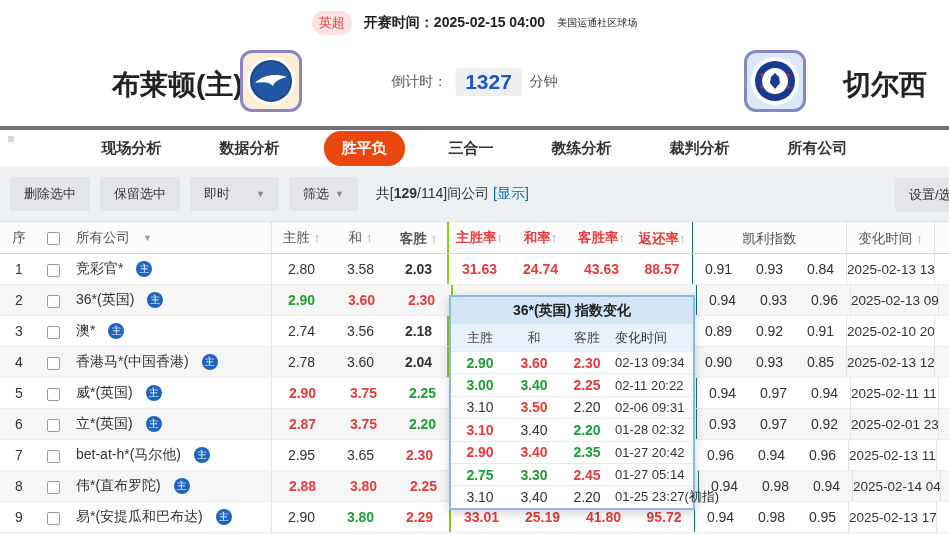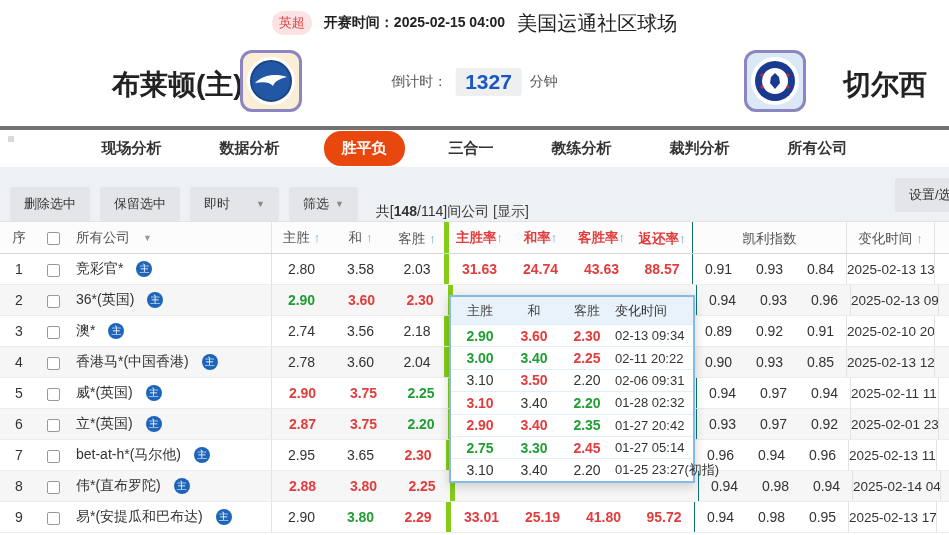--- a/index.html
+++ b/index.html
@@ -3,21 +3,21 @@
 <meta charset="utf-8">
 <style>
   * { margin:0; padding:0; box-sizing:border-box; }
   html,body { width:949px; height:535px; overflow:hidden; background:#fff;
     font-family:"Liberation Sans","DejaVu Sans",sans-serif; color:#333; }
 
   
   .topbar { height:38px; display:flex; align-items:center; justify-content:center; gap:12px; padding-top:8px; }
   .league-badge { background:#fbe3e3; color:#e04343; font-size:13px; padding:3px 7px; border-radius:12px; }
   .kickoff { font-size:14px; font-weight:bold; color:#222; }
-  .venue { font-size:20px; color:#222; }
+  .venue { font-size:10px; color:#222; }
 
   
   .teamsrow { position:relative; height:88px; }
   .team-name { position:absolute; top:28px; font-size:28px; font-weight:bold; color:#222; }
   .home-name { left:112px; }
   .away-name { left:843px; }
   .logo { position:absolute; top:12px; width:62px; height:62px; border-radius:12px; border:3px solid #8b85c1; display:flex; align-items:center; justify-content:center; }
   .home-logo { left:240px; background:#fbeed7; }
   .away-logo { left:744px; background:#dbe9f6; }
   .logo .inner { width:48px; height:48px; background:#fff; border-radius:50%; display:flex; align-items:center; justify-content:center; }
@@ -25,42 +25,42 @@
   .cd-label,.cd-unit { font-size:14px; color:#555; }
   .cd-value { background:#edeff1; color:#1a56c4; font-size:21px; font-weight:bold; padding:2px 10px; border-radius:3px; }
 
   
   .tabs { height:41px; border-top:4px solid #737373; display:flex; align-items:center; justify-content:center; gap:30px; position:relative; }
   .deco-sq { position:absolute; left:8px; top:6px; width:6px; height:6px; background:#d9d9d9; }
   .tab { font-size:15px; font-weight:bold; color:#333; padding:7px 14px; cursor:pointer; white-space:nowrap; }
   .tab.active { background:#e8470e; color:#fff; border-radius:17px; padding:8px 18px; }
 
   
-  .toolbar { height:54px; background:#eef1f4; display:flex; align-items:flex-end; gap:10px; padding-left:10px; position:relative; }
+  .toolbar { height:54px; background:#eef1f4; display:flex; align-items:center; gap:10px; padding-left:10px; position:relative; }
   .tbtn { background:#e3e5e8; border:none; color:#333; font-size:13px; padding:8px 14px; border-radius:3px; cursor:pointer; white-space:nowrap; font-family:inherit; }
   .tbtn.dd { display:flex; align-items:center; gap:26px; }
   .tbtn.dd2 { display:flex; align-items:center; gap:6px; }
   .caret { font-size:9px; color:#888; }
   .count-text { font-size:14px; color:#333; margin-left:8px; }
   .count-text b { font-weight:bold; }
-  .show-link { color:#404040; cursor:pointer; }
+  .show-link { color:#0369a1; cursor:pointer; }
   .settings-btn { position:absolute; left:895px; top:11px; }
 
   
   .tbl { width:949px; }
   .thead, .trow { display:flex; align-items:center; }
   .thead { height:33px; background:#fcfcfc; border-top:1px solid #e2e2e2; border-bottom:1px solid #d8d8d8; font-size:13.5px; color:#555; }
   .trow { height:31px; border-bottom:1px solid #ececec; font-size:14px; background:#fff; }
   .trow.alt { background:#f6f6f6; }
   .c { flex:none; text-align:center; overflow:hidden; white-space:nowrap; }
   .c.seq { width:38px; }
   .c.cb { width:30px; }
   .c.comp { width:204px; text-align:left; padding-left:8px; border-right:1px solid #e3e3e3; height:100%; display:flex; align-items:center; gap:13px; }
   .c.o { width:59px; }
-  .c.o3 { border-right:5px solid #84cc16; height:100%; line-height:31px; }
+  .c.o3 { border-right:2px solid #84cc16; height:100%; line-height:31px;font-weight:bold; }
   .thead .c.o3, .thead .c.r4, .thead .c.k3, .thead .c.time { line-height:33px; }
   .c.r { width:61px; }
   .c.r4 { border-right:1px solid #0f766e; height:100%; line-height:31px; }
   .c.k { width:51px; }
   .c.k3 { width:52px; border-right:1px solid #e3e3e3; height:100%; line-height:31px; }
   .c.time { width:88px; font-size:13.5px; border-right:1px solid #e3e3e3; height:100%; line-height:31px; }
   .c.sliver { width:14px; height:100%; }
   .g { color:#1e9e33; font-weight:bold; }
   .r { color:#e23c3c; font-weight:bold; }
   .arrow-up { color:#6fa8dc; font-size:13px; }
@@ -135,21 +135,21 @@
   <button class="tbtn">删除选中</button>
   <button class="tbtn">保留选中</button>
   <button class="tbtn dd">
       <span>即时</span>
       <span class="caret">▼</span>
     </button>
   <button class="tbtn dd2">
       <span>筛选</span>
       <span class="caret">▼</span>
     </button>
-  <span class="count-text"><span>共[</span><b>148</b><span>/114]间公司</span>
+  <span class="count-text"><span>共[</span><b>129</b><span>/114]间公司</span>
     <span class="show-link">[显示]</span></span>
   <button class="tbtn settings-btn">设置/选择</button>
 </div>
 
 <div class="tbl">
   <div class="thead">
     <div class="c seq">序</div>
     <div class="c cb"><span class="checkbox"></span></div>
     <div class="c comp">
         <span>所有公司</span>
@@ -344,20 +344,21 @@
         <div class="c k">0.94</div>
         <div class="c k">0.98</div>
         <div class="c k3">0.95</div>
         <div class="c time">2025-02-13 17:27</div>
         <div class="c sliver"></div>
       </div>
     </div>
 </div>
 
 <div class="popup">
+  <div class="popup-title">36*(英国) 指数变化</div>
   <div class="popup-head" id="popup-head">
       <div class="pc pc1">主胜</div>
       <div class="pc pc2">和</div>
       <div class="pc pc3">客胜</div>
       <div class="pc pc4">变化时间</div>
     </div>
   <div id="popup-body">
       <div class="popup-row">
         <div class="pc pc1 g">2.90</div>
         <div class="pc pc2 r">3.60</div>

